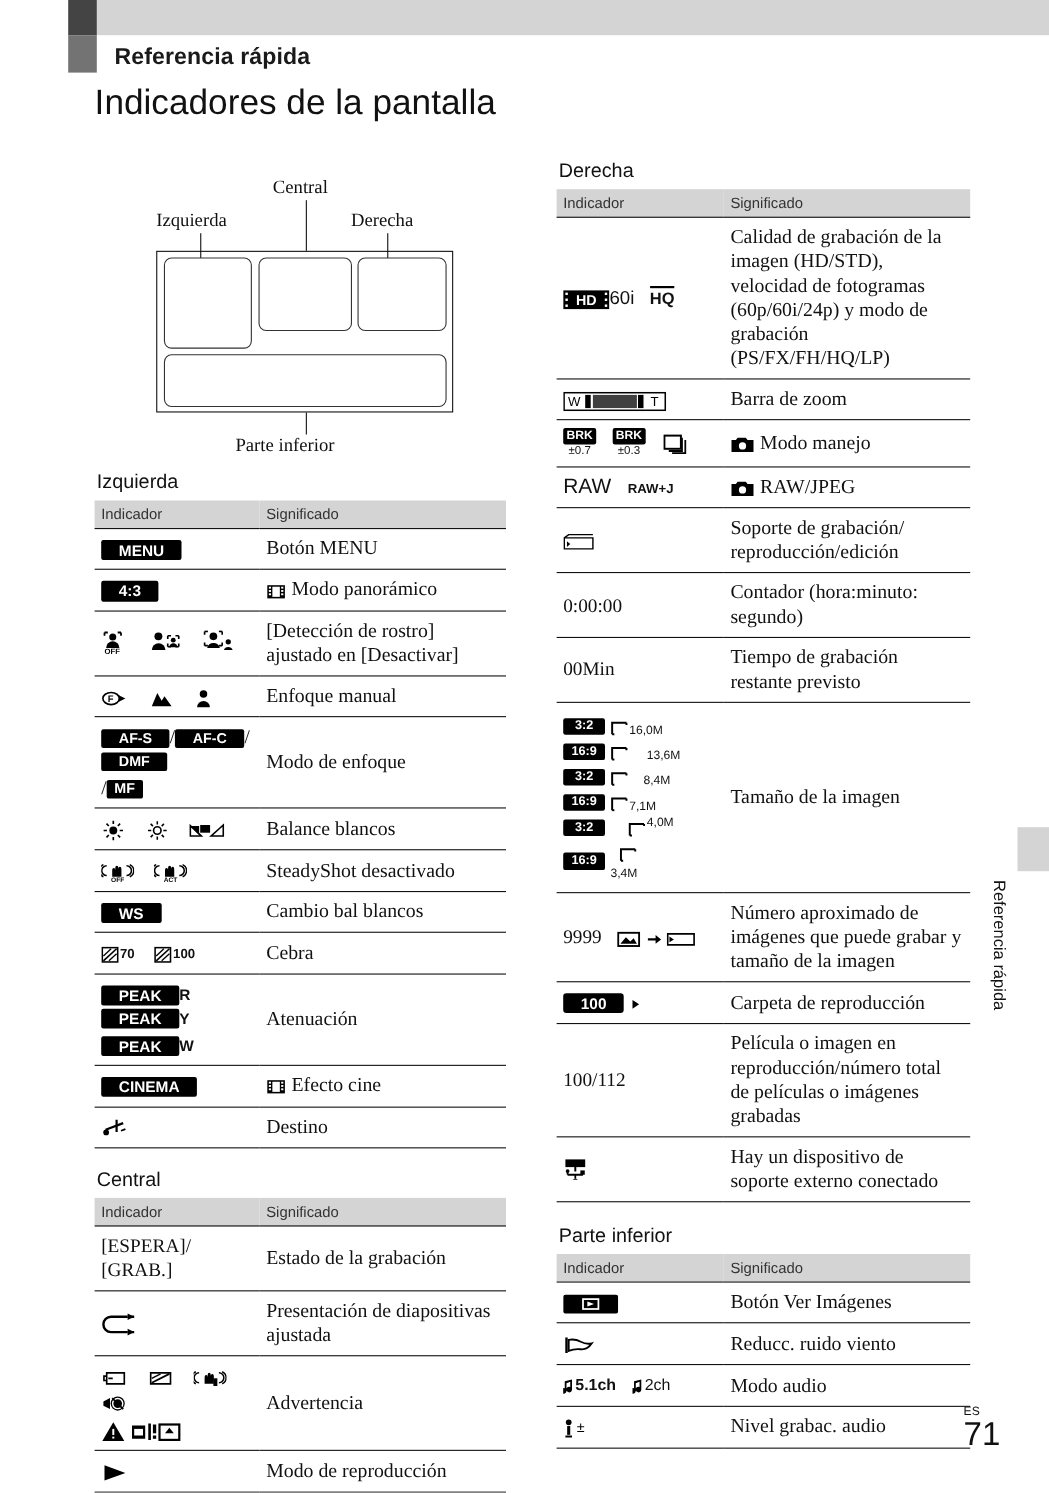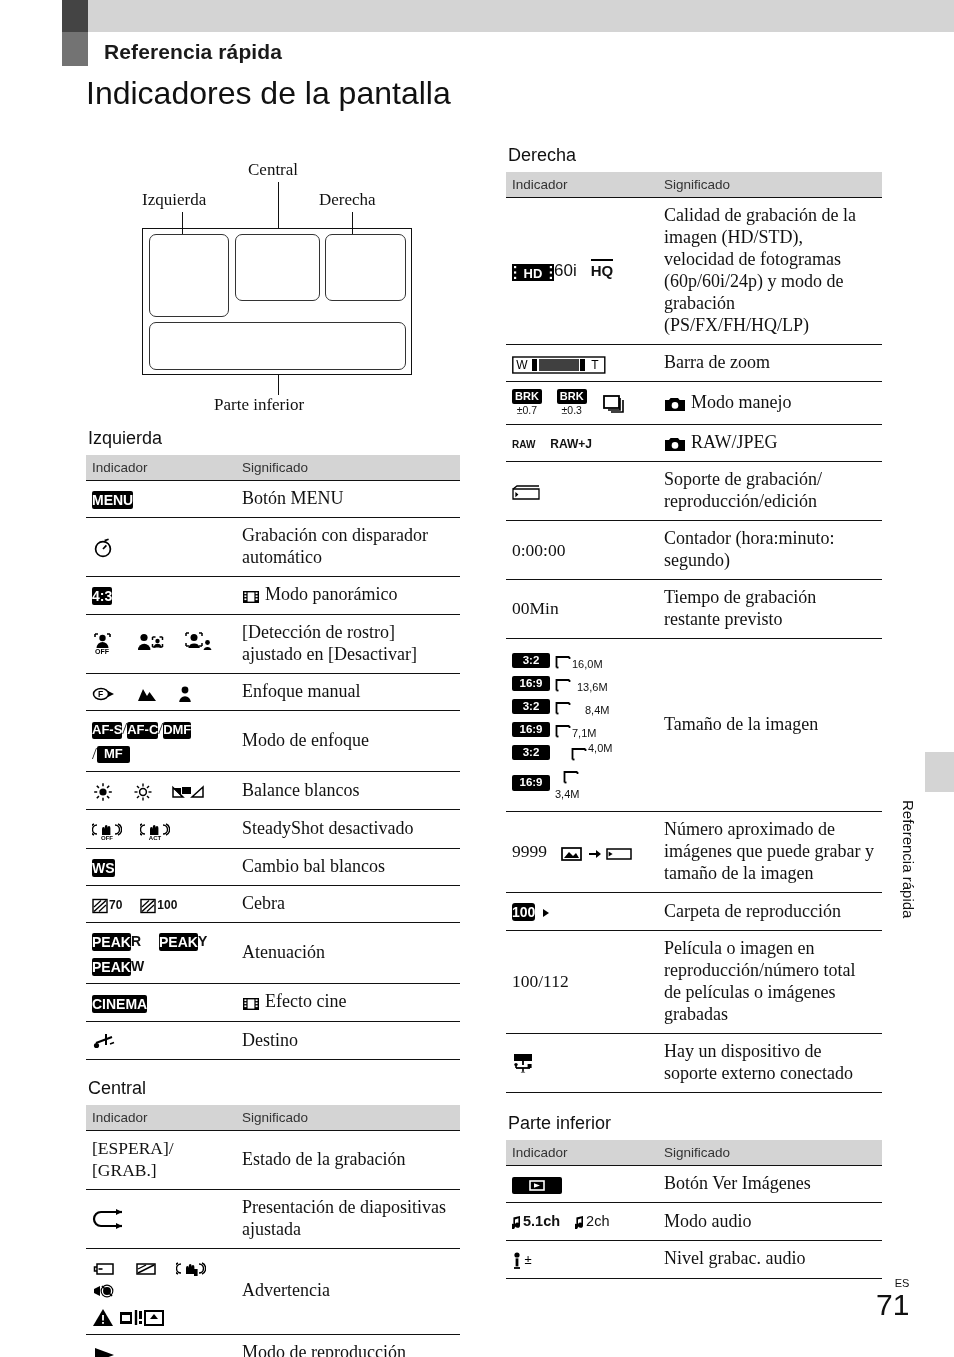--- a/index.html
+++ b/index.html
@@ -22,21 +22,21 @@
     font-family:"Liberation Sans", sans-serif;
     font-size:32px;font-weight:400;color:#111;line-height:1.33;
   }
   
   .side-tab{position:absolute;left:925px;top:752px;width:29px;height:40px;background:#d4d4d4;}
   .side-label{
     position:absolute;left:900px;top:800px;
     font-family:"Liberation Sans", sans-serif;font-size:15px;color:#111;
     writing-mode:vertical-rl;text-orientation:mixed;white-space:nowrap;
   }
-  .page-no-wrap{position:absolute;left:876px;top:1278px;text-align:right;}
+  .page-no-wrap{position:absolute;left:876px;top:1278px;text-align:left;}
   .page-lang{font-family:"Liberation Sans", sans-serif;font-size:11px;color:#111;display:block;line-height:1;}
   .page-num{font-family:"Liberation Sans", sans-serif;font-size:30px;color:#111;display:block;line-height:1.05;}
 
   
   .diagram{position:absolute;left:86px;top:160px;width:400px;height:265px;}
   .dg-label{position:absolute;font-family:"Liberation Serif", serif;font-size:17px;color:#111;}
   .dg-line{position:absolute;background:#111;width:1px;}
   .dg-outer{position:absolute;left:56px;top:68px;width:270px;height:147px;border:1px solid #111;box-sizing:border-box;}
   .dg-box{position:absolute;border:1.4px solid #333;border-radius:7px;box-sizing:border-box;background:#fff;}
 
@@ -59,21 +59,21 @@
     font-size:18px;color:#111;vertical-align:middle;line-height:1.2;
   }
   table.ind tr:last-child td{border-bottom:1.1px solid #111;}
   table.ind td.ic{text-align:left;}
   table.ind td.mn{line-height:1.22;}
   .col-left table.ind col.c1{width:150px;}
   .col-right table.ind col.c1{width:152px;}
   .blk{
     display:inline-block;background:#000;color:#fff;font-weight:700;
     font-family:"Liberation Sans", sans-serif;
-    padding:1px 0;border-radius:2px;line-height:1.15;vertical-align:middle;
+    padding:1px 16px;border-radius:2px;line-height:1.15;vertical-align:middle;
   }
   .blk.sm{font-size:11px;padding:1px 3px;}
   .blk.md{font-size:13px;}
   .blk.lg{font-size:14px;}
   .g{display:inline-block;vertical-align:middle;}
   .gap{display:inline-block;width:9px;}
   .row2{display:block;margin-top:3px;}
   .plain{font-family:"Liberation Serif", serif;font-size:17.5px;}
   .snum{font-family:"Liberation Sans", sans-serif;font-size:12px;font-weight:700;}
   svg{display:inline-block;vertical-align:middle;}
@@ -125,32 +125,20 @@
       <th>Indicador</th>
       <th>Significado</th>
     </tr>
       </thead>
     <tbody>
       <tr>
         <td class="ic">
           <span class="blk lg">MENU</span>
         </td>
         <td class="mn">Botón MENU</td>
-      </tr>
-      <tr>
-        <td class="ic">
-          <span class="g">
-            <svg width="22" height="22" viewBox="0 0 22 22">
-                <circle cx="11" cy="12" r="7.4" fill="none" stroke="#000" stroke-width="1.7"></circle>
-                <path d="M11 12 L14.4 8.4" stroke="#000" stroke-width="1.7" fill="none"></path>
-                <path d="M12.6 3.6 L16.6 2.2" stroke="#000" stroke-width="1.7" fill="none"></path>
-              </svg>
-          </span>
-        </td>
-        <td class="mn">Grabación con disparador automático</td>
       </tr>
       <tr>
         <td class="ic">
           <span class="blk lg">4:3</span>
         </td>
         <td class="mn">
           <span class="g meaning-ico">
             <svg width="18" height="16" viewBox="0 0 18 16">
                 <rect x="1" y="2" width="16" height="12" fill="#000"></rect>
                 <rect x="2.4" y="3.4" width="2" height="1.7" fill="#fff"></rect>
@@ -554,21 +542,21 @@
           <span class="g meaning-ico">
             <svg width="22" height="16" viewBox="0 0 22 16">
                 <path d="M1 4 h4 l1.6-2 h7.4 L15.6 4 H21 V15 H1 Z" fill="#000"></path>
                 <circle cx="11" cy="9.4" r="3.3" fill="#fff"></circle>
               </svg>
           </span><span>Modo manejo</span>
         </td>
       </tr>
       <tr>
         <td class="ic">
-          <span style="font-family:'Liberation Sans',sans-serif;font-size:10px;font-weight:700;">RAW</span>
+          <span style="font-family:'Liberation Sans',sans-serif;font-size:19px;font-weight:400;">RAW</span>
           <span style="display:inline-block;width:6px"></span>
           <span style="font-family:'Liberation Sans',sans-serif;font-size:12px;font-weight:600;">RAW+J</span>
         </td>
         <td class="mn">
           <span class="g meaning-ico">
             <svg width="22" height="16" viewBox="0 0 22 16">
                 <path d="M1 4 h4 l1.6-2 h7.4 L15.6 4 H21 V15 H1 Z" fill="#000"></path>
                 <circle cx="11" cy="9.4" r="3.3" fill="#fff"></circle>
               </svg>
           </span><span>RAW/JPEG</span>
@@ -607,21 +595,21 @@
                   <span><svg width="16" height="14" viewBox="0 0 16 14">
                       <path d="M1.5 12.5 V2 H14.5" fill="none" stroke="#000" stroke-width="1.8"></path>
                       <path d="M1.5 12.5 h2" stroke="#000" stroke-width="1.8"></path>
                       <path d="M14.5 2 v2" stroke="#000" stroke-width="1.8"></path>
                     </svg></span>
                   <span style="font-family: &quot;Liberation Sans&quot;, sans-serif; font-size: 11px;">16,0M</span>
                 </span>
               </div>
               <div style="display: flex; align-items: center; gap: 5px; margin: 1.5px 0px;">
                 <span class="blk" style="font-size: 11.5px; padding: 1px 4px; min-width: 30px; text-align: center;">16:9</span>
-                <span style="display: inline-flex; align-items: flex-end; gap: 6px;">
+                <span style="display: inline-flex; align-items: flex-end; gap: 17px;">
                   <span><svg width="16" height="14" viewBox="0 0 16 14">
                       <path d="M1.5 12.5 V2 H14.5" fill="none" stroke="#000" stroke-width="1.8"></path>
                       <path d="M1.5 12.5 h2" stroke="#000" stroke-width="1.8"></path>
                       <path d="M14.5 2 v2" stroke="#000" stroke-width="1.8"></path>
                     </svg></span>
                   <span style="font-family: &quot;Liberation Sans&quot;, sans-serif; font-size: 11px;">13,6M</span>
                 </span>
               </div>
               <div style="display: flex; align-items: center; gap: 5px; margin: 1.5px 0px;">
                 <span class="blk" style="font-size: 11.5px; padding: 1px 4px; min-width: 30px; text-align: center;">3:2</span>
@@ -753,20 +741,31 @@
                 <rect x="18" y="5" width="14" height="9" fill="none" stroke="#fff" stroke-width="1.6"></rect>
                 <path d="M22 7.2 L28 9.5 L22 11.8 Z" fill="#fff"></path>
               </svg>
           </span>
         </td>
         <td class="mn">Botón Ver Imágenes</td>
       </tr>
       <tr>
         <td class="ic">
           <span class="g">
+            <svg width="30" height="20" viewBox="0 0 30 20">
+                <path d="M3 3 v14" stroke="#000" stroke-width="2.2"></path>
+                <path d="M5 5 q6 -1 11 1.8 q5 2.6 10 1.4 q-4 6 -10 5.4 q-6 -0.6 -11 1.4 z" fill="none" stroke="#000" stroke-width="1.7"></path>
+              </svg>
+          </span>
+        </td>
+        <td class="mn">Reducc. ruido viento</td>
+      </tr>
+      <tr>
+        <td class="ic">
+          <span class="g">
             <svg width="11" height="16" viewBox="0 0 11 16">
                 <path d="M8 1 v9.2 a2.6 2.6 0 1 1 -1.6 -2.4 V3.2 L3 4.4 v7 a2.6 2.6 0 1 1 -1.6 -2.4 V2.6 Z" fill="#000"></path>
               </svg>
           </span><span style="font-family:'Liberation Sans',sans-serif;font-size:14.5px;font-weight:700;">5.1ch</span>
           <span style="display:inline-block;width:6px"></span>
           <span class="g">
             <svg width="11" height="16" viewBox="0 0 11 16">
                 <path d="M8 1 v9.2 a2.6 2.6 0 1 1 -1.6 -2.4 V3.2 L3 4.4 v7 a2.6 2.6 0 1 1 -1.6 -2.4 V2.6 Z" fill="#000"></path>
               </svg>
           </span><span style="font-family:'Liberation Sans',sans-serif;font-size:14.5px;">2ch</span>

